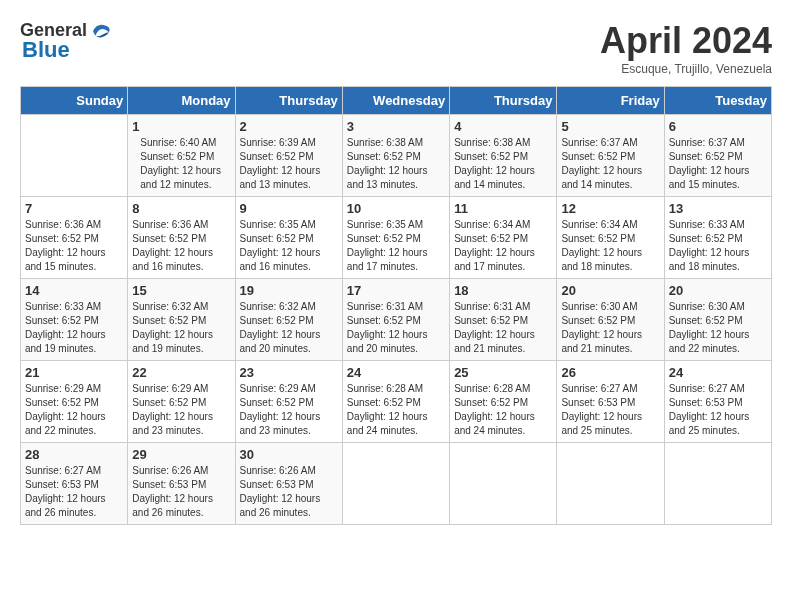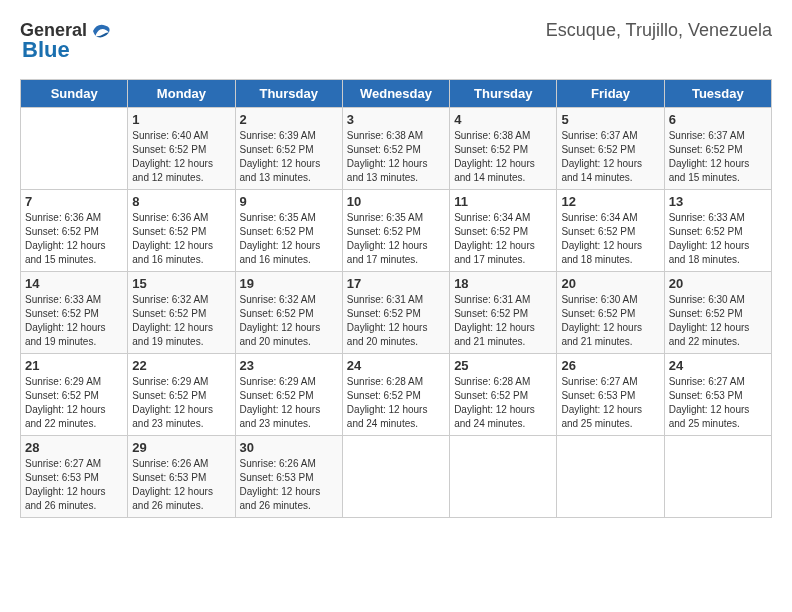--- a/index.html
+++ b/index.html
@@ -7,21 +7,21 @@
       font-family: Arial, sans-serif;
       background: #fff;
       width: 792px;
       min-height: 612px;
       padding: 20px;
     }
     .header-area {
       display: flex;
       justify-content: space-between;
       align-items: flex-start;
-      margin-bottom: 16px;
+      margin-bottom: 10px;
     }
     .logo {
       display: flex;
       align-items: center;
     }
     .logo-text-general {
       font-size: 18px;
       font-weight: bold;
       color: #333;
     }
@@ -37,33 +37,33 @@
     }
     .title-area {
       text-align: right;
     }
     .month-title {
       font-size: 36px;
       font-weight: bold;
       color: #333;
     }
     .location-title {
-      font-size: 18px;
+      font-size: 12px;
       color: #555;
     }
     .calendar-table {
       width: 100%;
       border-collapse: collapse;
       font-size: 11px;
     }
     .calendar-table thead tr th {
       background-color: #2a6db5;
       color: #fff;
       padding: 6px 4px;
-      text-align: center;
+      text-align: right;
       font-size: 13px;
       font-weight: bold;
       border: 1px solid #ccc;
     }
     .calendar-table tbody tr td {
       border: 1px solid #ccc;
       vertical-align: top;
       padding: 4px;
       width: calc(100% / 7);
       min-height: 70px;
@@ -98,20 +98,21 @@
         <span class="logo-text-general">General</span>
         <svg class="logo-icon" viewBox="0 0 30 24" xmlns="http://www.w3.org/2000/svg">
           <path d="M5 12 Q10 2 20 5 Q28 7 25 14 Q20 8 14 10 Q10 12 8 18 Q6 15 5 12Z" fill="#2a6db5"></path>
           <path d="M8 18 Q12 20 18 16 Q22 13 25 14 Q20 20 14 20 Q10 20 8 18Z" fill="#1a5a9a"></path>
         </svg>
       </div>
       <span class="logo-text-blue" style="margin-top:-4px; margin-left:2px;">Blue</span>
     </div>
   </div>
   <div class="title-area">
+    <div class="month-title">April 2024</div>
     <div class="location-title">Escuque, Trujillo, Venezuela</div>
   </div>
 </div>
 
 <table class="calendar-table">
   <thead>
     <tr>
     <th>Sunday</th>
         <th>Monday</th>
         <th>Thursday</th>
@@ -119,21 +120,21 @@
         <th>Thursday</th>
         <th>Friday</th>
         <th>Tuesday</th>
       </tr>
   </thead>
   <tbody id="calendar-body">
   <tr>
         <td class="empty-cell"></td>
         <td>
           <span class="day-num">1</span>
-          <div class="day-detail" style="white-space: pre-line;">Sunrise: 6:40 AM
+          <div class="day-detail" style="white-space: pre-line; margin-left: 8px;">Sunrise: 6:40 AM
 Sunset: 6:52 PM
 Daylight: 12 hours
 and 12 minutes.</div>
         </td>
         <td>
           <span class="day-num">2</span>
           <div class="day-detail" style="white-space: pre-line;">Sunrise: 6:39 AM
 Sunset: 6:52 PM
 Daylight: 12 hours
 and 13 minutes.</div>

